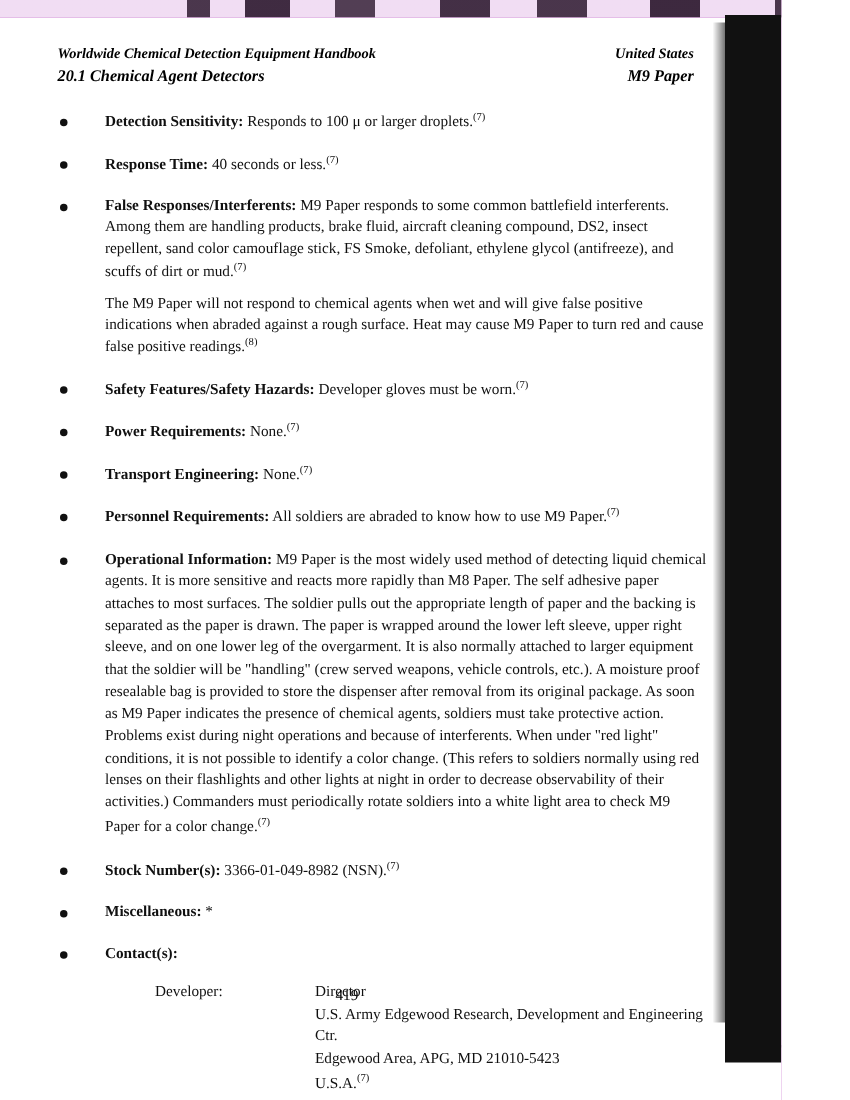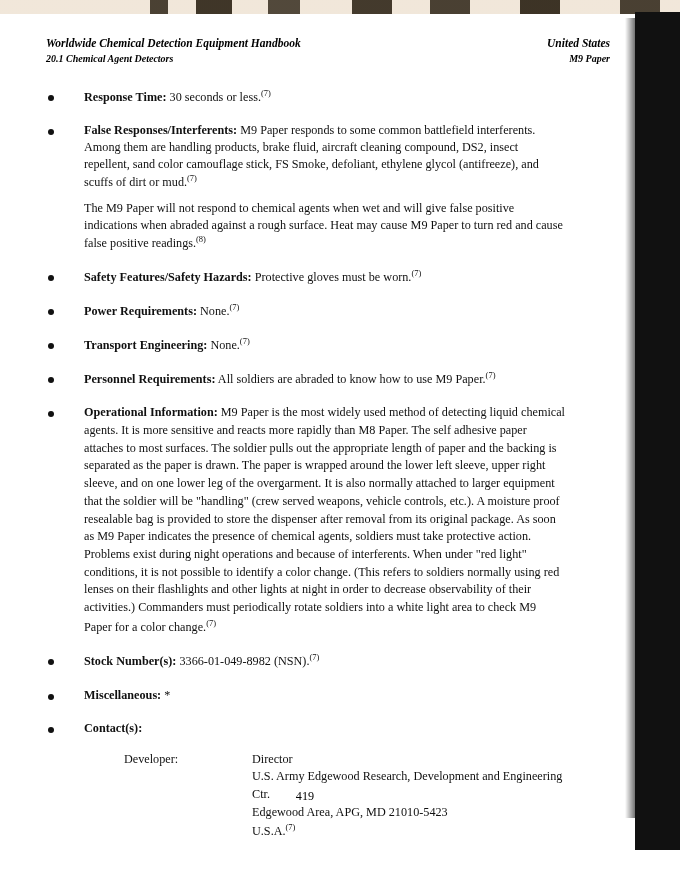--- a/index.html
+++ b/index.html
@@ -2,23 +2,23 @@
 <html><head>
 <meta charset="utf-8">
 <style>
   html, body {
     margin: 0;
     padding: 0;
     background: #ffffff;
   }
   .page {
     position: relative;
-    width: 680px;
+    width: 625px;
     height: 880px;
-    background: #a16207;
+    background: #a21caf;
     overflow: hidden;
     font-family: "Liberation Serif", serif;
   }
   
   .scan-top-speckle {
     position: absolute;
     top: 0; left: 0;
     width: 680px; height: 14px;
     background:
       linear-gradient(90deg,
@@ -90,21 +90,21 @@
     justify-content: space-between;
     align-items: flex-start;
     font-size: 11.5px;
   }
   .header-left, .header-right {
     font-style: italic;
     font-weight: bold;
     line-height: 1.35;
   }
   .header-right { text-align: right; }
-  .header-line2 { font-size: 10px; }
+  .header-line2 { font-size: 13px; }
 
   .content {
     position: absolute;
     top: 88px;
     left: 46px;
     width: 520px;
     font-size: 12.2px;
     line-height: 1.40;
     color: #101010;
   }
@@ -188,42 +188,48 @@
       <div class="header-line2">20.1 Chemical Agent Detectors</div>
     </div>
     <div class="header-right">
       <div>United States</div>
       <div class="header-line2">M9 Paper</div>
     </div>
   </div>
 
   <div class="content">
 
-
-    <div class="item">
-      <div class="bullet"><span></span></div>
-      <div class="item-body">
-        <span class="lbl">Response Time:</span><span> 30 seconds or less.</span><span class="sup">(7)</span>
+    <div class="item">
+      <div class="bullet"><span></span></div>
+      <div class="item-body">
+        <span class="lbl">Detection Sensitivity:</span><span> Responds to 100 μ or larger droplets.</span><span class="sup">(7)</span>
+      </div>
+    </div>
+
+    <div class="item">
+      <div class="bullet"><span></span></div>
+      <div class="item-body">
+        <span class="lbl">Response Time:</span><span> 40 seconds or less.</span><span class="sup">(7)</span>
       </div>
     </div>
 
     <div class="item">
       <div class="bullet"><span></span></div>
       <div class="item-body">
         <span class="lbl">False Responses/Interferents:</span><span> M9 Paper responds to some common battlefield interferents. Among them are handling products, brake fluid, aircraft cleaning compound, DS2, insect repellent, sand color camouflage stick, FS Smoke, defoliant, ethylene glycol (antifreeze), and scuffs of dirt or mud.</span><span class="sup">(7)</span>
         <div class="para-indent">
           <span>The M9 Paper will not respond to chemical agents when wet and will give false positive indications when abraded against a rough surface.  Heat may cause M9 Paper to turn red and cause false positive readings.</span><span class="sup">(8)</span>
         </div>
       </div>
     </div>
 
     <div class="item">
       <div class="bullet"><span></span></div>
       <div class="item-body">
-        <span class="lbl">Safety Features/Safety Hazards:</span><span> Protective gloves must be worn.</span><span class="sup">(7)</span>
+        <span class="lbl">Safety Features/Safety Hazards:</span><span> Developer gloves must be worn.</span><span class="sup">(7)</span>
       </div>
     </div>
 
     <div class="item">
       <div class="bullet"><span></span></div>
       <div class="item-body">
         <span class="lbl">Power Requirements:</span><span> None.</span><span class="sup">(7)</span>
       </div>
     </div>
 

